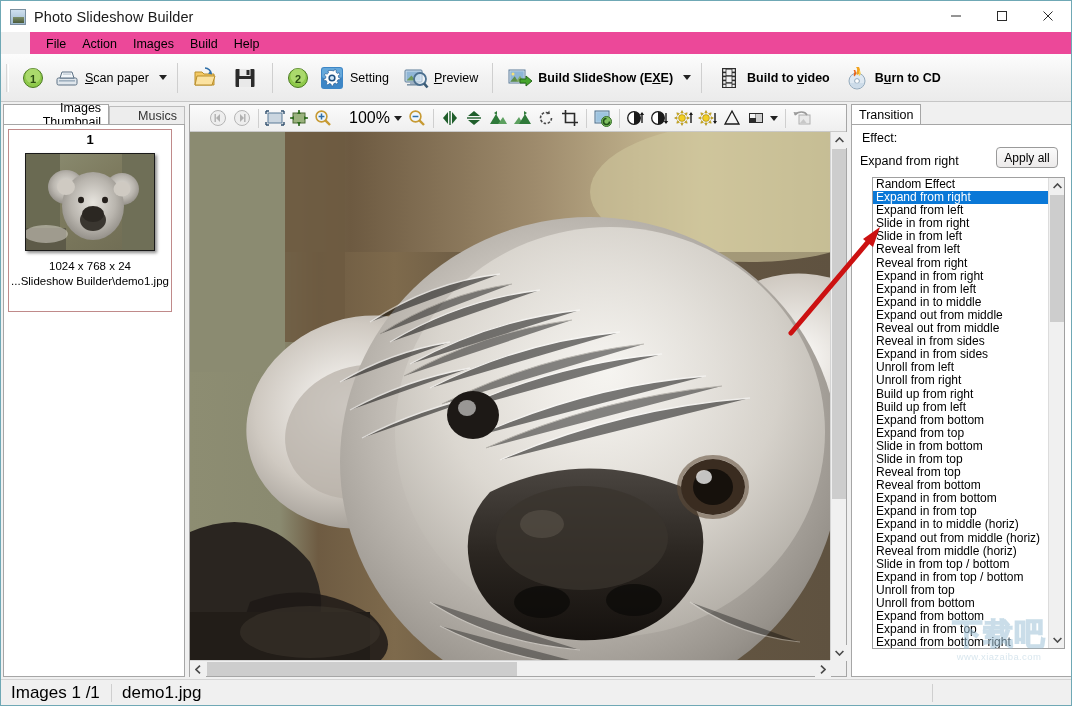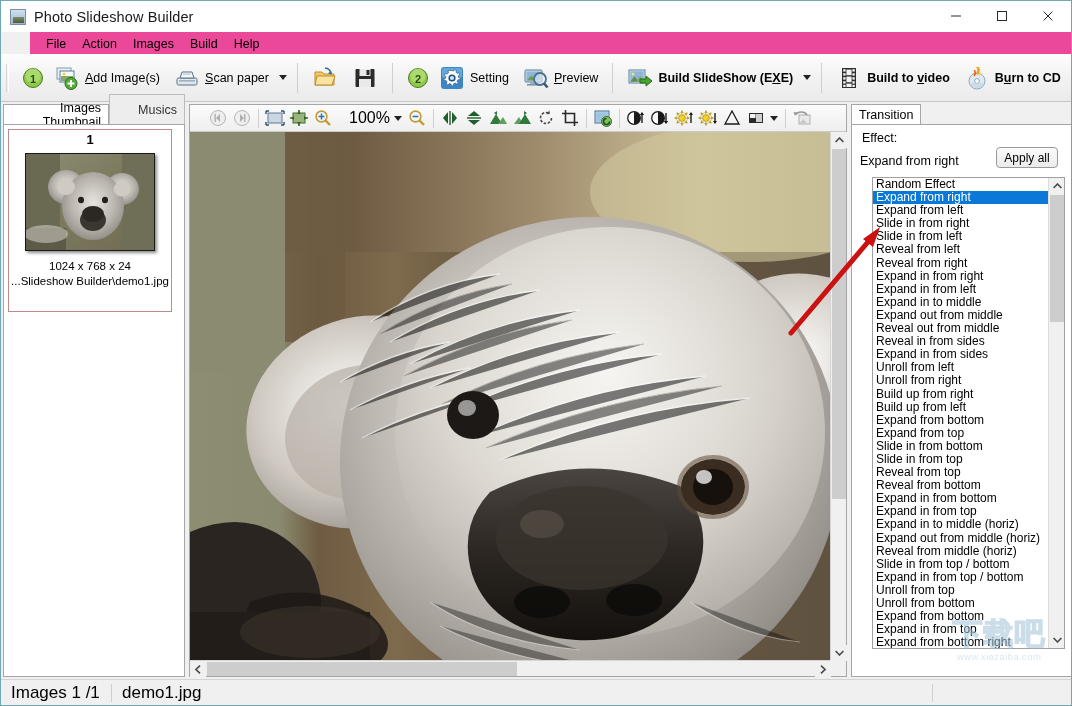--- a/index.html
+++ b/index.html
@@ -104,21 +104,21 @@
   }
   .tabstrip { display: flex; height: 20px; align-items: flex-end; }
   .tab {
     height: 20px; padding: 0 7px; font-size: 12.5px; color: #000;
     display:flex; align-items:center;
     background: #ffffff;
     border: 1px solid #a6a6a6; border-bottom: none;
     position: relative; top: 0; text-align: right;
   }
   .tab.inactive {
-    background: #ededed; color: #333; height: 30px;
+    background: #ededed; color: #333; height: 18px;
     border-color: #bcbcbc;
     padding-left: 28px;
   }
   #thumbpane {
     position: absolute; left: 0; top: 20px;
     width: 182px; height: 553px;
     background: #ffffff;
     border: 1px solid #a6a6a6;
     overflow: hidden;
   }
@@ -299,32 +299,20 @@
     <div class="tb-grip"></div>
 
     <div class="tb-btn" style="padding-left:10px;padding-right:2px;">
       <svg class="tb-ico-sm" viewBox="0 0 22 22">
         <circle cx="11" cy="11" r="9.5" fill="#8ec94a" stroke="#4c7a24" stroke-width="1"></circle>
         <circle cx="11" cy="9" r="7.5" fill="#b7e07a" opacity=".7"></circle>
         <text x="11" y="15.5" font-family="Liberation Sans" font-size="11" font-weight="bold" fill="#2b4d12" text-anchor="middle">1</text>
       </svg>
     </div>
 
-    <div class="tb-btn">
-      <svg class="tb-ico" viewBox="0 0 26 26">
-        <rect x="3" y="3" width="14" height="11" fill="#eaf1f8" stroke="#7f9bb4"></rect>
-        <rect x="6" y="6" width="14" height="11" fill="#f6fbff" stroke="#5b7b97"></rect>
-        <rect x="7" y="11" width="12" height="5" fill="#8aa86b"></rect>
-        <circle cx="10" cy="9" r="1.6" fill="#f2d34a"></circle>
-        <circle cx="17" cy="18.5" r="6" fill="#4fae33" stroke="#2d6b1c"></circle>
-        <rect x="16" y="15" width="2" height="7" fill="#fff"></rect>
-        <rect x="13.5" y="17.5" width="7" height="2" fill="#fff"></rect>
-      </svg>
-      <span class="tb-label"><u>A</u>dd Image(s)</span>
-    </div>
 
     <div class="tb-btn">
       <svg class="tb-ico" viewBox="0 0 26 26">
         <rect x="3" y="13" width="20" height="7" rx="1.6" fill="#dfe6ec" stroke="#5d7184"></rect>
         <rect x="5" y="15" width="16" height="1.6" fill="#9fb0bf"></rect>
         <path d="M6 13 L8 7 H18 L20 13 Z" fill="#f3f7fa" stroke="#5d7184"></path>
         <rect x="9" y="8.5" width="8" height="1.2" fill="#b9c6d1"></rect>
       </svg>
       <span class="tb-label"><u>S</u>can paper</span>
     </div>

